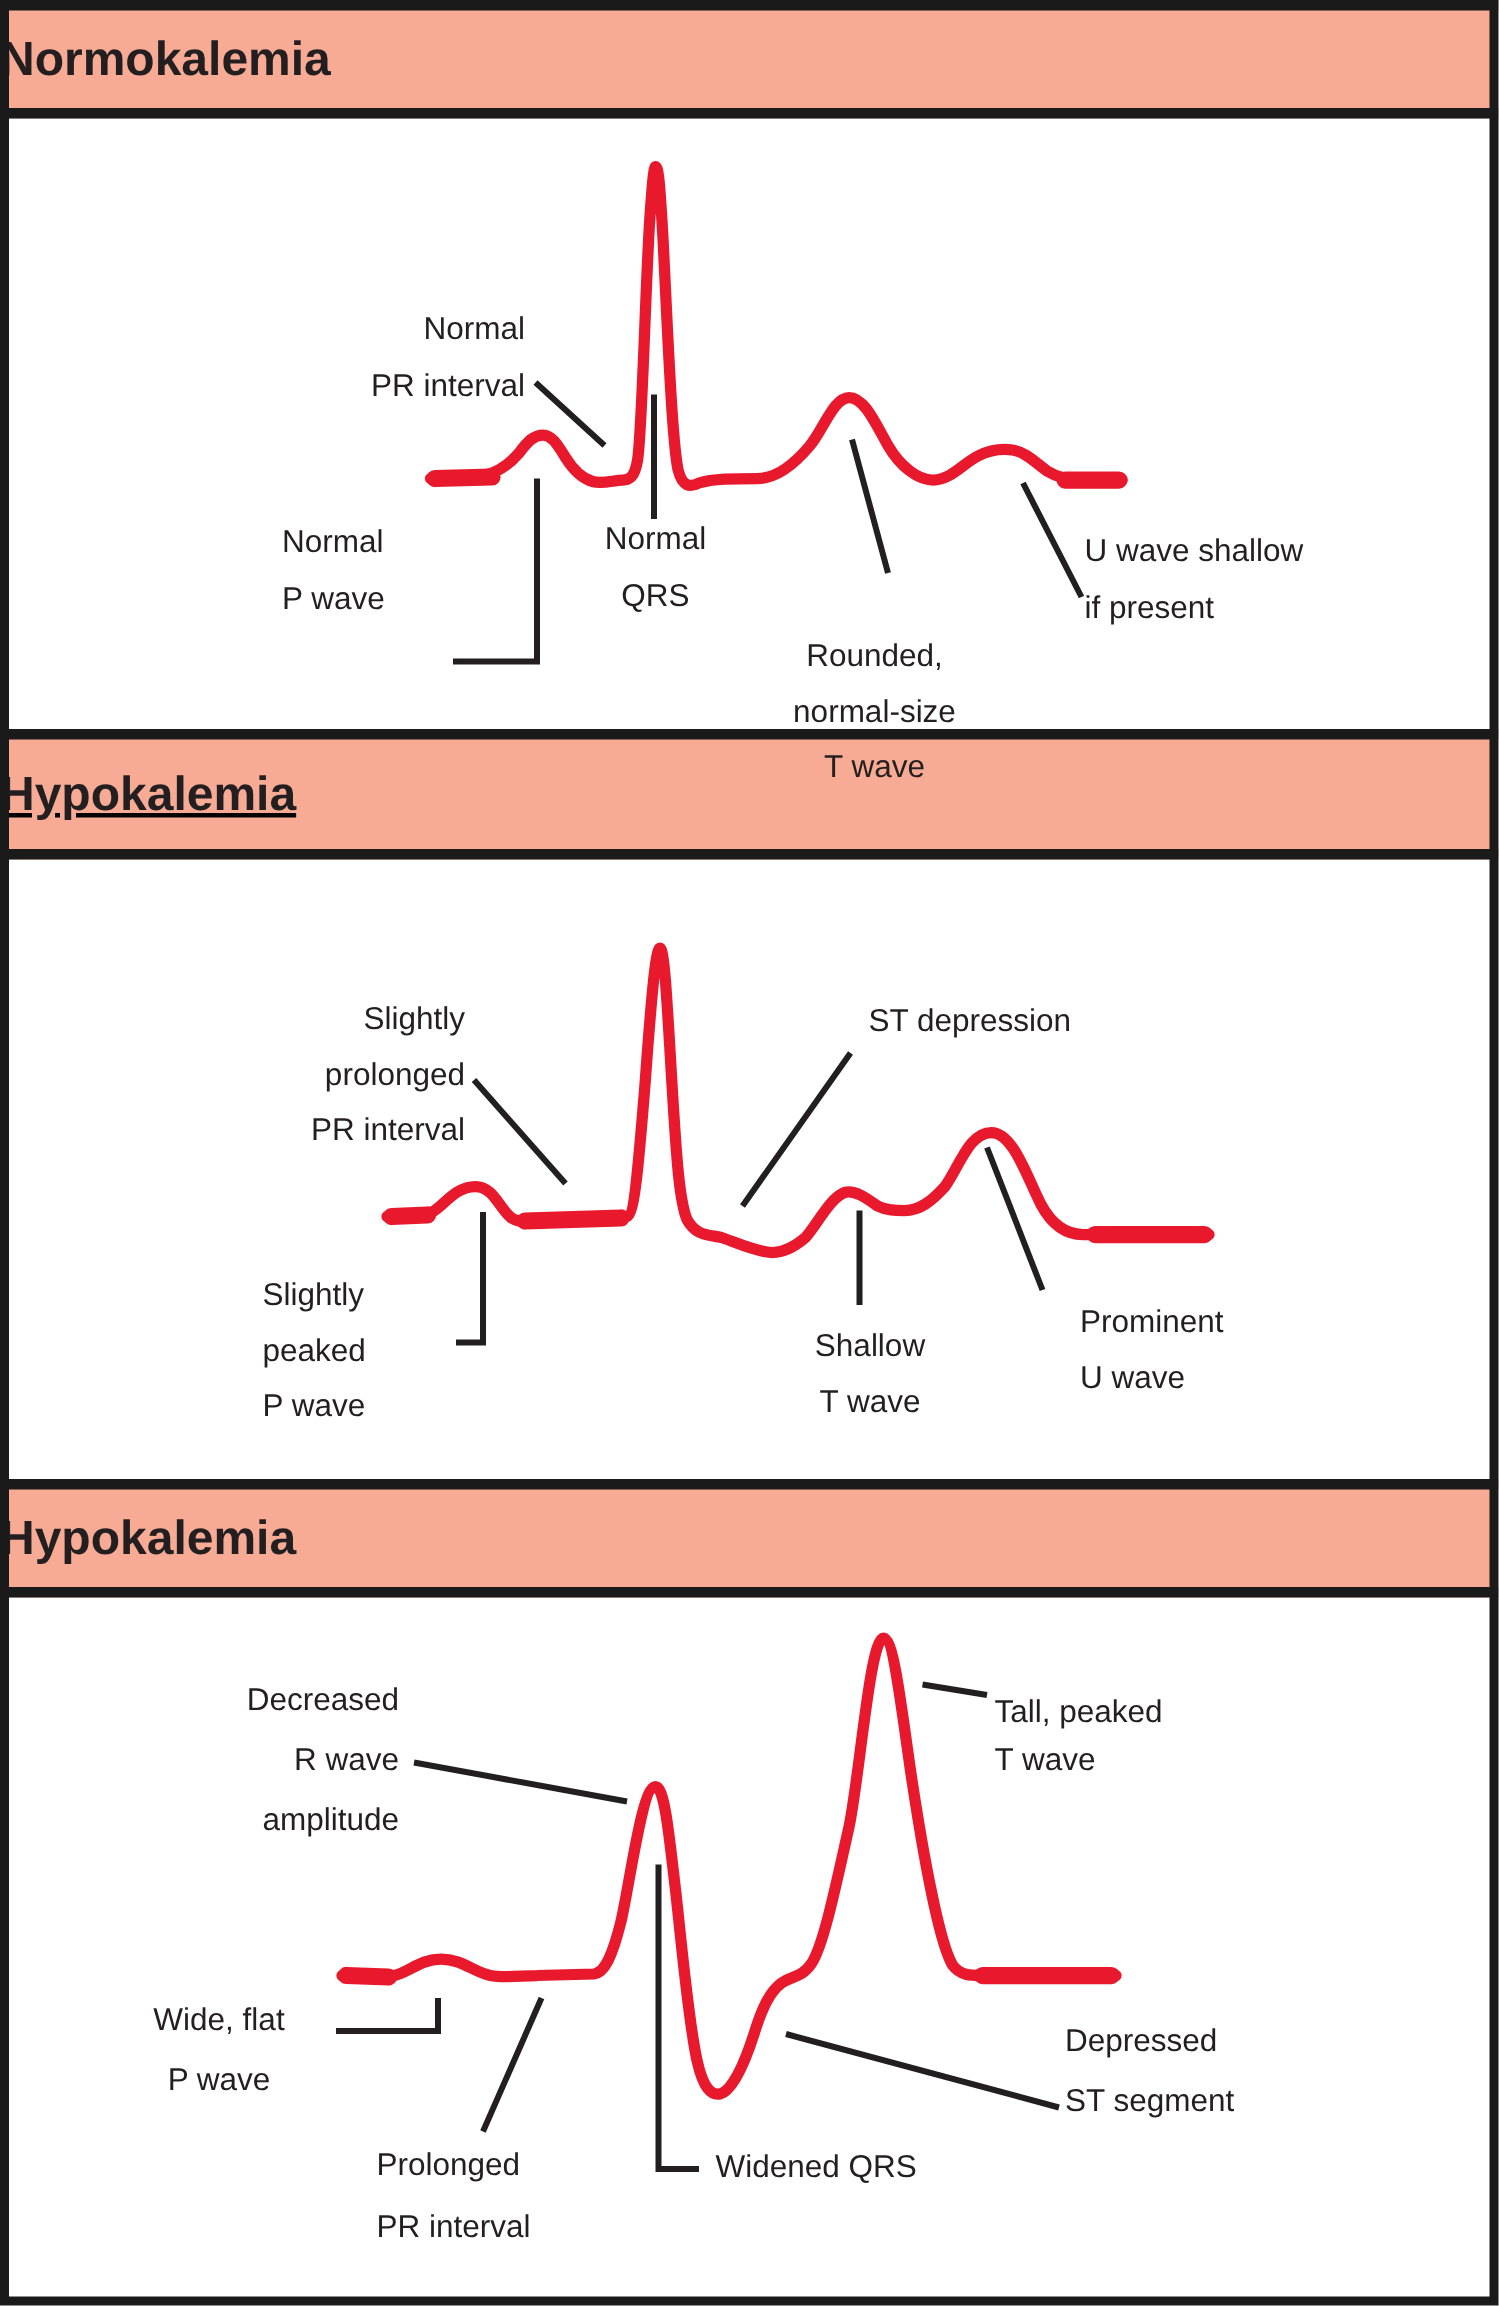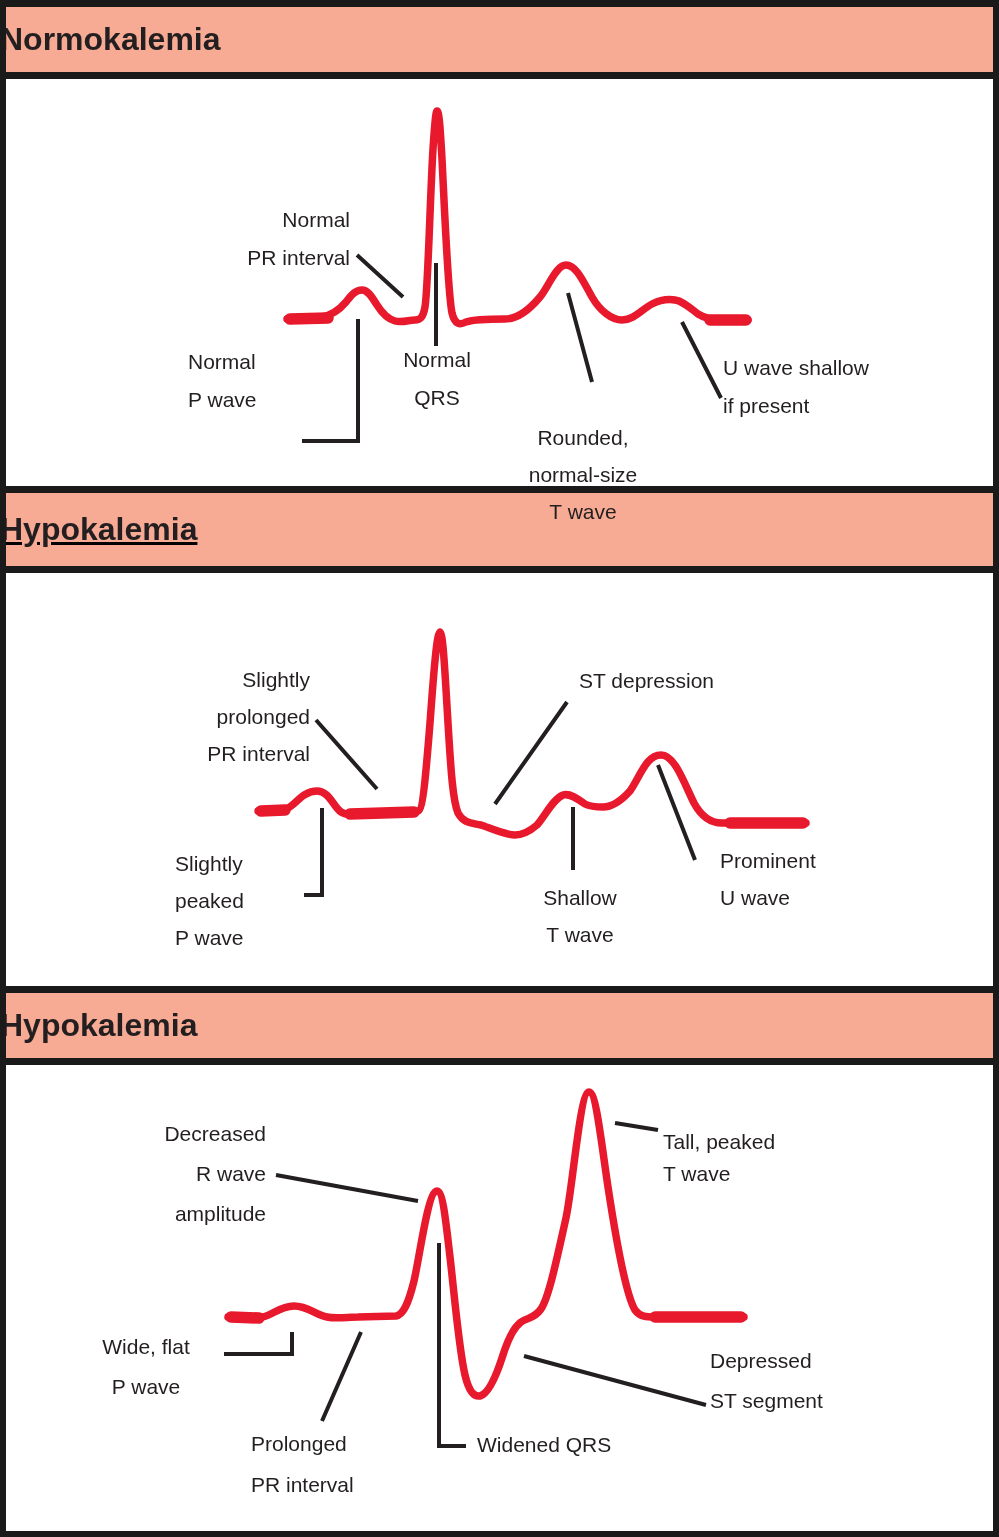--- a/index.html
+++ b/index.html
@@ -58,21 +58,21 @@
   .l1-pr  { left:148px; top:122px; width:202px; text-align:right; }
   .l1-p   { left:188px; top:264px; text-align:left; }
   .l1-qrs { left:360px; top:262px; width:154px; text-align:center; }
   .l1-t   { left:483px; top:297px; width:200px; text-align:center; line-height:37px;margin-top:43px; }
   .l1-u   { left:723px; top:270px; text-align:left; }
   
   .l2-pr  { left:108px; top:88px;  width:202px; text-align:right; line-height:37px; }
   .l2-st  { left:562px; top:89px;  text-align:left;margin-left:17px; }
   .l2-p   { left:175px; top:272px; text-align:left; line-height:37px; }
   .l2-t   { left:506px; top:306px; width:148px; text-align:center; line-height:37px; }
-  .l2-u   { left:720px; top:269px; text-align:left; line-height:37px; }
+  .l2-u   { left:720px; top:290px; text-align:left; line-height:37px; }
   
   .l3-r   { left:64px;  top:49px;  width:202px; text-align:right; line-height:40px; }
   .l3-t   { left:663px; top:37px;  text-align:left; line-height:32px;margin-top:24px; }
   .l3-p   { left:58px;  top:262px; width:176px; text-align:center; line-height:40px; }
   .l3-pr  { left:251px; top:358px; text-align:left; line-height:41px; }
   .l3-qrs { left:477px; top:361px; text-align:left; }
   .l3-st  { left:710px; top:276px; text-align:left; line-height:40px; }
 </style>
 </head>
 <body>

